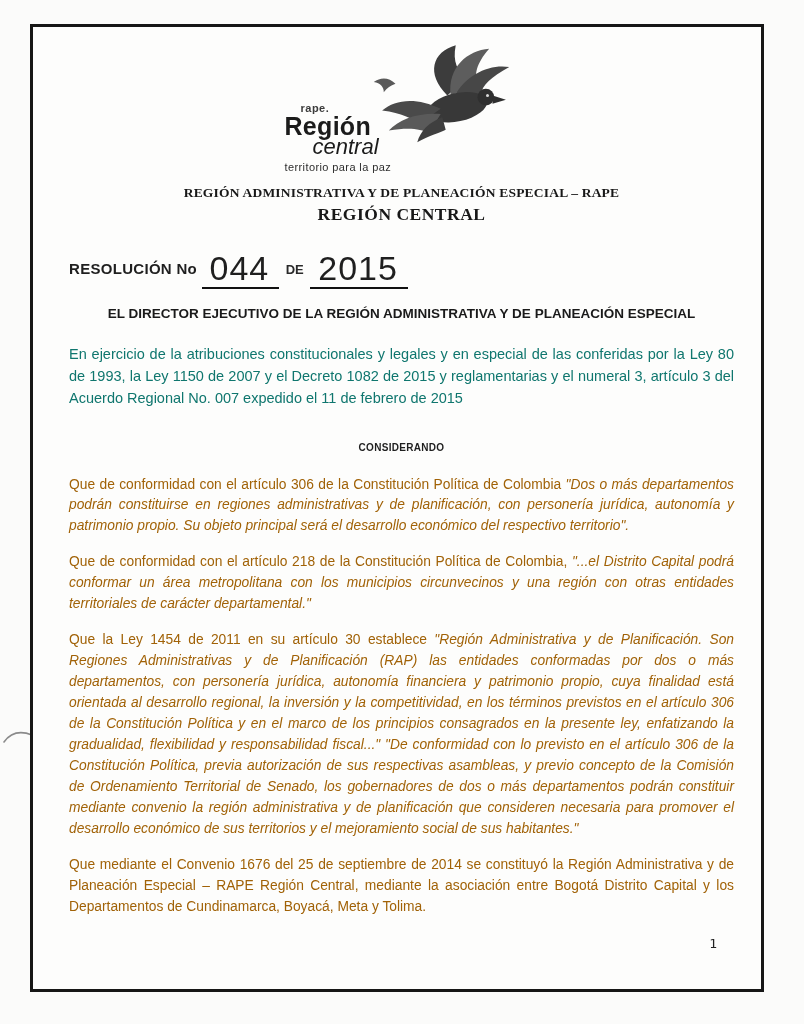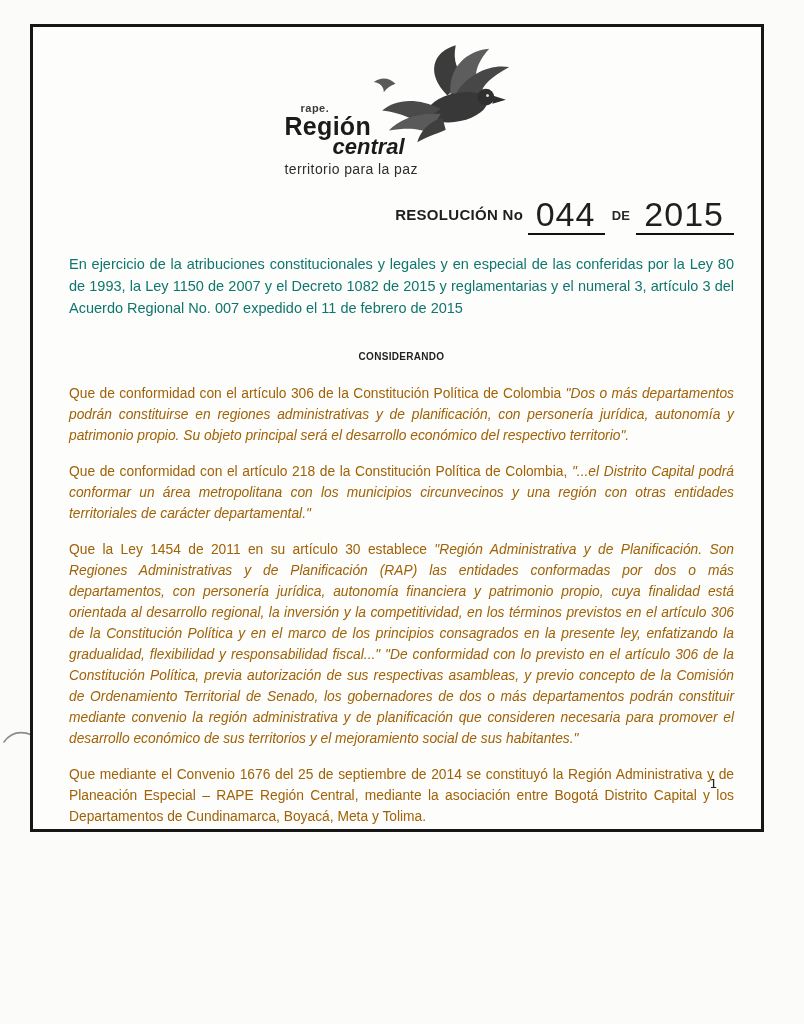--- a/index.html
+++ b/index.html
@@ -5,37 +5,37 @@
 <style>
   html,body{margin:0;padding:0;}
   body{
     width:804px;height:1024px;position:relative;overflow:hidden;
     background:#fbfbfa;
     font-family:"Liberation Sans", sans-serif;
     color:#1f1f1f;
     -webkit-font-smoothing:antialiased;
   }
   .frame{
-    position:absolute;left:30px;top:24px;width:734px;height:808px;
+    position:absolute;left:30px;top:24px;width:734px;height:968px;
     border:3px solid #161616;background:#fdfdfc;box-sizing:border-box;
     padding:6px 27px 0 36px;
   }
   
   .logo-block{position:relative;width:270px;height:134px;margin:4px auto 0 auto;}
   .logo-bird{position:absolute;right:6px;top:0;}
   .logo-text{position:absolute;left:18px;top:66px;line-height:1;}
   .logo-rape{font-size:11px;font-weight:bold;color:#3c3c3c;margin-left:16px;letter-spacing:.5px;}
   .logo-region{font-size:25px;font-weight:bold;color:#1b1b1b;letter-spacing:.3px;}
-  .logo-central{font-size:22px;font-weight:bold;font-style:italic;color:#1b1b1b;margin-left:48px;margin-top:-3px;}
-  .logo-tagline{font-size:14px;color:#2e2e2e;margin-top:4px;letter-spacing:.4px;}
+  .logo-central{font-size:22px;font-weight:normal;font-style:italic;color:#1b1b1b;margin-left:28px;margin-top:-3px;}
+  .logo-tagline{font-size:11px;color:#2e2e2e;margin-top:4px;letter-spacing:.4px;}
   
   .org-header{margin-top:14px;text-align:center;font-family:"Liberation Serif", serif;font-weight:bold;color:#181818;}
   .org-line1{font-size:13.5px;letter-spacing:.2px;}
   .org-line2{font-size:17.5px;margin-top:3px;letter-spacing:.5px;}
-  .resolution-line{margin-top:24px;text-align:right;white-space:nowrap;}
+  .resolution-line{margin-top:24px;text-align:left;white-space:nowrap;}
   .res-label{font-size:15px;font-weight:bold;letter-spacing:.3px;vertical-align:6px;}
   .res-num{font-size:34px;border-bottom:2px solid #111;padding:0 10px 0 8px;letter-spacing:1px;}
   .res-de{font-size:13px;font-weight:bold;color:#2a2a2a;vertical-align:6px;margin:0 2px;}
   .subject{
     margin:20px auto 0 auto;max-width:604px;text-align:center;
     font-family:"Liberation Serif", serif;font-style:italic;font-size:13.5px;line-height:1.55;color:#222;
   }
   .issuer{margin-top:16px;text-align:center;font-weight:bold;font-size:13.5px;line-height:1.5;color:#1a1a1a;}
   .preamble{margin-top:20px;font-size:14.5px;line-height:1.5;text-align:justify;color:#0f766e;}
   .considerando{margin-top:32px;margin-bottom:22px;text-align:center;font-weight:bold;font-size:10px;letter-spacing:.3px;}
@@ -75,30 +75,35 @@
       <path d="M114,88 C98,94 88,104 84,118 C98,110 110,107 118,103 Z" fill="#3f3f3f"></path>
     </svg>
     <div class="logo-text">
       <div class="logo-rape">rape.</div>
       <div class="logo-region">Región</div>
       <div class="logo-central">central</div>
       <div class="logo-tagline">territorio para la paz</div>
     </div>
   </div>
 
+  <div class="org-header">
+    <div class="org-line1">REGIÓN ADMINISTRATIVA Y DE PLANEACIÓN ESPECIAL – RAPE</div>
+    <div class="org-line2">REGIÓN CENTRAL</div>
+  </div>
 
   <div class="resolution-line">
     <span class="res-label">RESOLUCIÓN No</span>
     <span class="res-num">044</span>
     <span class="res-de">DE</span>
     <span class="res-num">2015</span>
   </div>
 
 
   <div class="issuer">
+    <div>EL DIRECTOR EJECUTIVO DE LA REGIÓN ADMINISTRATIVA Y DE PLANEACIÓN ESPECIAL</div>
   </div>
 
   <div class="preamble">En ejercicio de la atribuciones constitucionales y legales y en especial de las conferidas por la Ley 80 de 1993, la Ley 1150 de 2007  y el Decreto 1082 de 2015 y reglamentarias y el numeral 3, artículo 3 del Acuerdo Regional No. 007 expedido el 11 de febrero de 2015</div>
 
   <div class="considerando">CONSIDERANDO</div>
 
   <div class="paras">
       <p><span>Que de conformidad con el artículo 306 de la Constitución Política de Colombia </span><span class="it">"Dos o más departamentos podrán constituirse en regiones administrativas y de planificación, con personería jurídica, autonomía y patrimonio propio. Su objeto principal será el desarrollo económico del respectivo territorio".</span></p>
       <p><span>Que de conformidad con el artículo 218 de la Constitución Política de Colombia, </span><span class="it">"...el Distrito Capital podrá conformar un área metropolitana con los municipios circunvecinos y una región con otras entidades territoriales de carácter departamental."</span></p>
       <p><span>Que la Ley 1454 de 2011 en su artículo 30 establece </span><span class="it">"Región Administrativa y de Planificación. Son Regiones Administrativas y de Planificación (RAP) las entidades conformadas por dos o más departamentos, con personería jurídica, autonomía financiera y patrimonio propio, cuya finalidad está orientada al desarrollo regional, la inversión y la competitividad, en los términos previstos en el artículo 306 de la Constitución Política y en el marco de los principios consagrados en la presente ley, enfatizando la gradualidad, flexibilidad y responsabilidad fiscal..." "De conformidad con lo previsto en el artículo 306 de la Constitución Política, previa autorización de sus respectivas asambleas, y previo concepto de la Comisión de Ordenamiento Territorial de Senado, los gobernadores de dos o más departamentos podrán constituir mediante convenio la región administrativa y de planificación que consideren necesaria para promover el desarrollo económico de sus territorios y el mejoramiento social de sus habitantes."</span></p>

